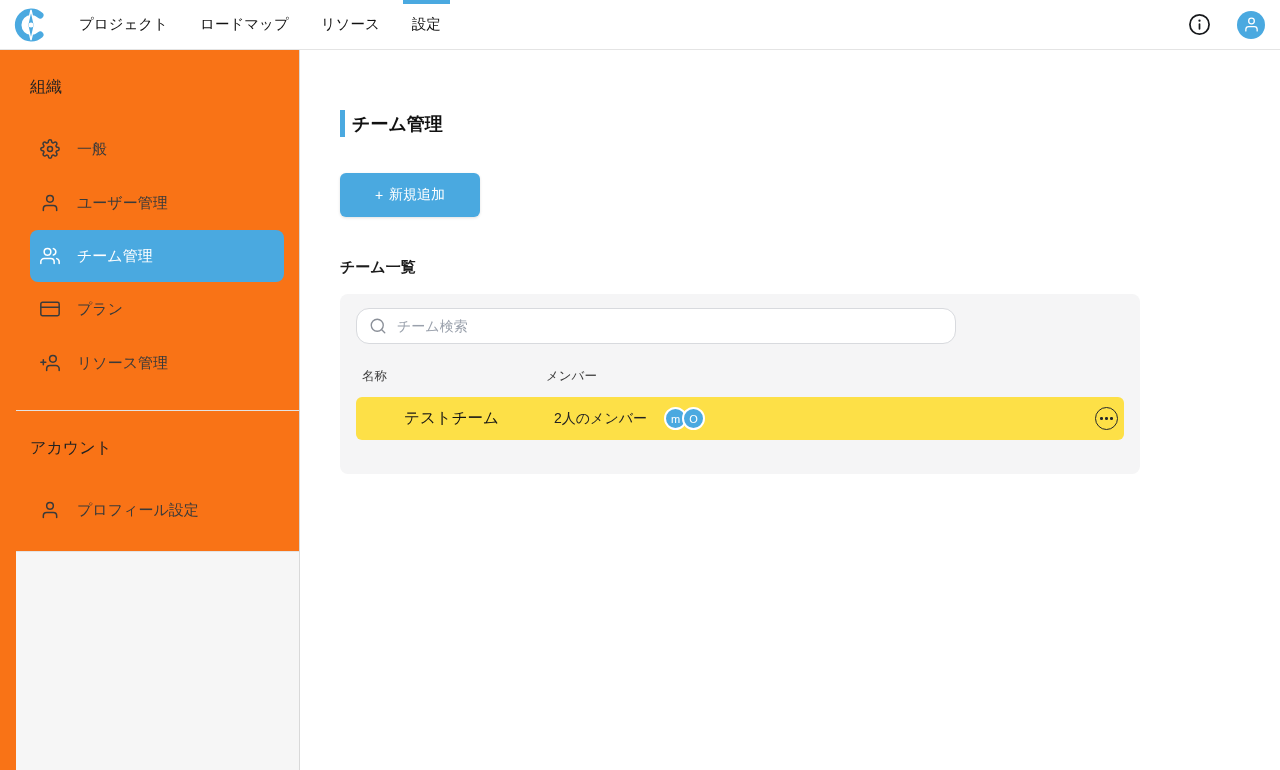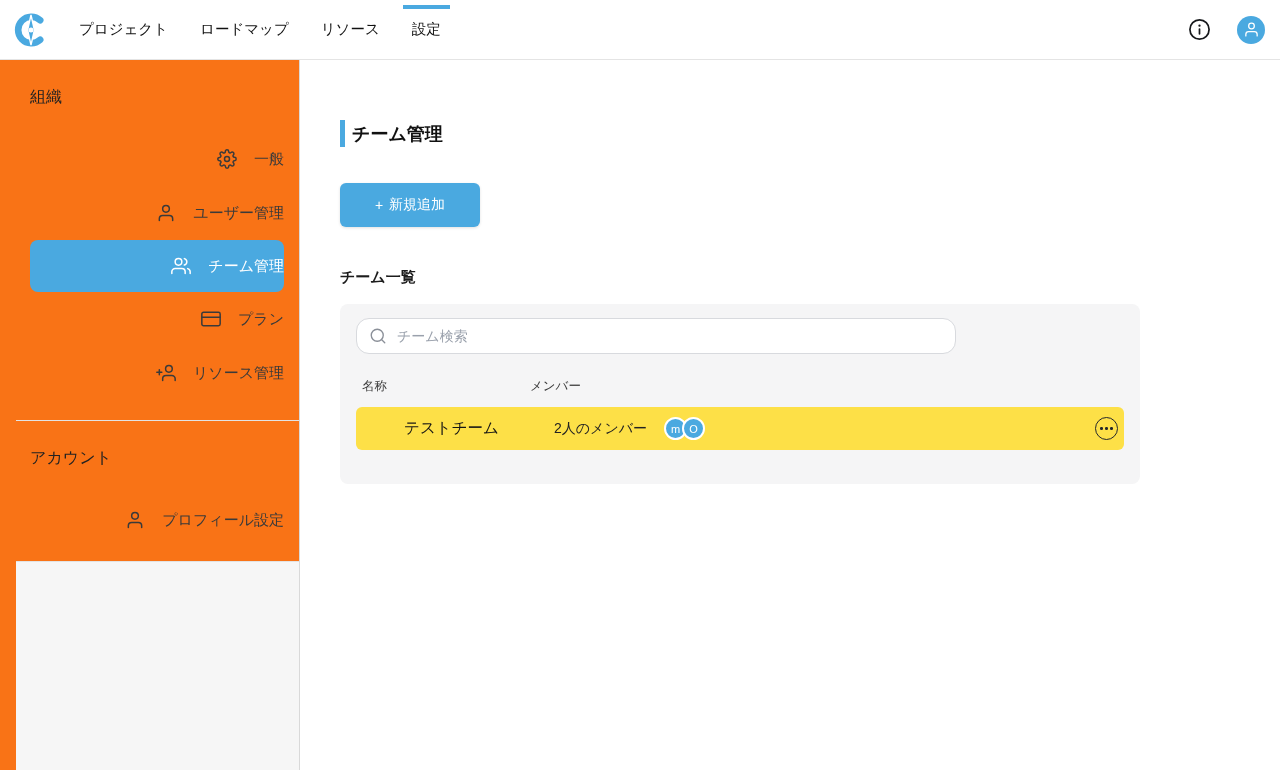--- a/index.html
+++ b/index.html
@@ -1,20 +1,20 @@
 <!DOCTYPE html>
 <html><head>
 <meta charset="utf-8">
 <style>
   * { margin:0; padding:0; box-sizing:border-box; }
   html,body { width:1280px; height:770px; overflow:hidden; background:#fff;
               font-family:"Liberation Sans", sans-serif; color:#1f1f1f; }
 
   
-  .topbar { height:60px; display:flex; align-items:center; border-bottom:1px solid #e4e4e4;
+  .topbar { height:50px; display:flex; align-items:center; border-bottom:1px solid #e4e4e4;
             background:#fff; position:relative; z-index:5; }
   .logo { margin-left:13px; width:36px; height:36px; flex:0 0 auto; }
   .nav { display:flex; margin-left:21px; height:50px; }
   .tab { height:50px; display:flex; align-items:center; padding:0 9px; margin-right:14px;
          font-size:14.5px; font-weight:500; color:#111; cursor:pointer; position:relative; }
   .tab.active::before { content:""; position:absolute; top:0; left:0; right:0; height:4px;
                         background:#4aa9e0; }
   .topbar .spacer { flex:1; }
   .icon-btn { width:24px; height:24px; display:flex; align-items:center; justify-content:center;
               margin-right:26px; cursor:pointer; color:#17191c; }
@@ -25,21 +25,21 @@
   
   .shell { display:flex; height:720px; }
 
   
   .sidebar { width:300px; flex:0 0 300px; background:#f97316; border-right:1px solid #d9d9d9;
              display:flex; flex-direction:column;padding-left:16px; }
   .side-heading { font-size:16px; font-weight:500; color:#222; padding:0 14px; line-height:22px; }
   .h1a { margin:26px 0 24px; }
   .h2a { margin:26px 0 24px; }
   .side-item { height:54px; display:flex; align-items:center; margin:0 15px 0 14px;
-               padding-left:10px; border-radius:8px; cursor:pointer; color:#3a3a3a;justify-content:flex-end; }
+               padding-left:10px; border-radius:8px; cursor:pointer; color:#3a3a3a; }
   .side-item .s-icon { width:20px; height:20px; margin-right:17px; flex:0 0 auto;
                        display:flex; align-items:center; justify-content:center; }
   .side-item .s-label { font-size:15px; }
   .side-item.selected { background:#4aa9e0; color:#fff; height:52px; }
   .side-divider { border-top:1px solid #e3e3e3; margin-top:20px; }
   .side-divider2 { border-top:1px solid #e3e3e3; margin-top:14px; }
   .side-footer { flex:1; background:#f6f6f6; }
   svg.stroke { fill:none; stroke:currentColor; stroke-width:1.8; stroke-linecap:round;
                stroke-linejoin:round; }
   .mirror { transform:scaleX(-1); }
@@ -55,21 +55,21 @@
              box-shadow:0 1px 3px rgba(0,0,0,.12); font-family:inherit; }
   .list-title { margin-top:41px; font-size:15px; font-weight:700; color:#1c1c1c; }
   .card { margin-top:17px; width:800px; height:180px; background:#f5f5f6; border-radius:8px;
           padding:14px 16px; }
   .search-box { width:600px; height:36px; background:#fff; border:1px solid #d8dade;
                 border-radius:13px; display:flex; align-items:center; padding:0 12px; }
   .search-box .sicon { color:#8a8f98; width:18px; height:18px; flex:0 0 auto; margin-right:10px; }
   .search-box input { border:none; outline:none; flex:1; font-size:14px; color:#333;
                       background:transparent; font-family:inherit; }
   .search-box input::placeholder { color:#9aa1ac; }
-  .thead { display:flex; margin-top:24px; padding-left:6px; font-size:12.5px; color:#3d3d3d; }
+  .thead { display:flex; margin-top:24px; padding-left:6px; font-size:12.5px; color:#3d3d3d;gap:16px; }
   .thead .col-name { width:168px; }
   .trow { margin-top:12px; height:43px; background:#fde047; border-radius:6px; display:flex;
           align-items:center; padding-left:10px;text-align:center; }
   .trow .cell-name { width:171px; font-size:15.5px; font-weight:500; color:#141414; }
   .trow .cell-members { width:127px; font-size:14px; color:#222; }
   .avatars { display:flex; align-items:center; }
   .avatar-chip { width:19px; height:19px; border-radius:50%; background:#4aa9e0; color:#fff;
                  font-size:11px; display:flex; align-items:center; justify-content:center;
                  border:2px solid #fff; box-sizing:content-box; }
   .avatar-chip + .avatar-chip { margin-left:-5px; }

